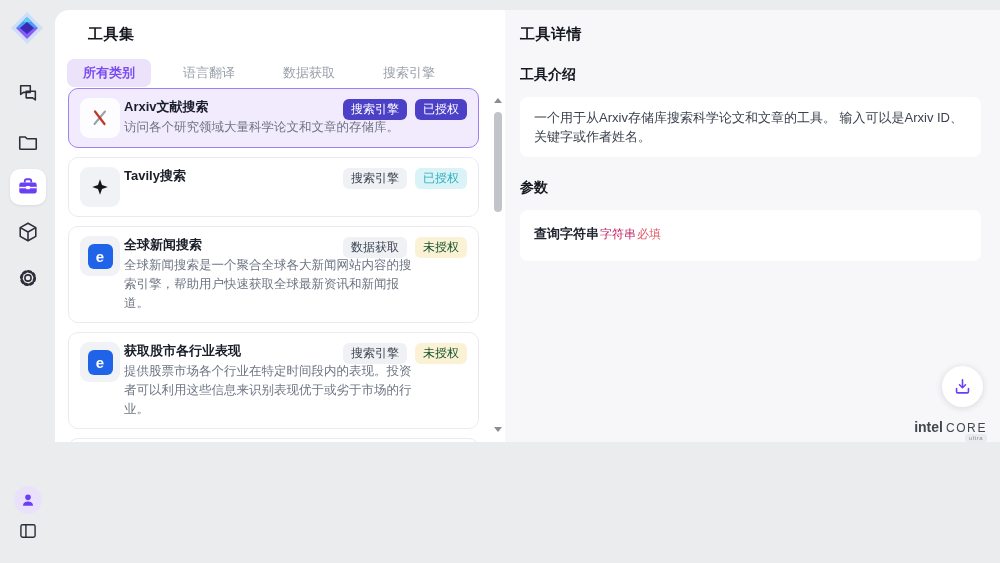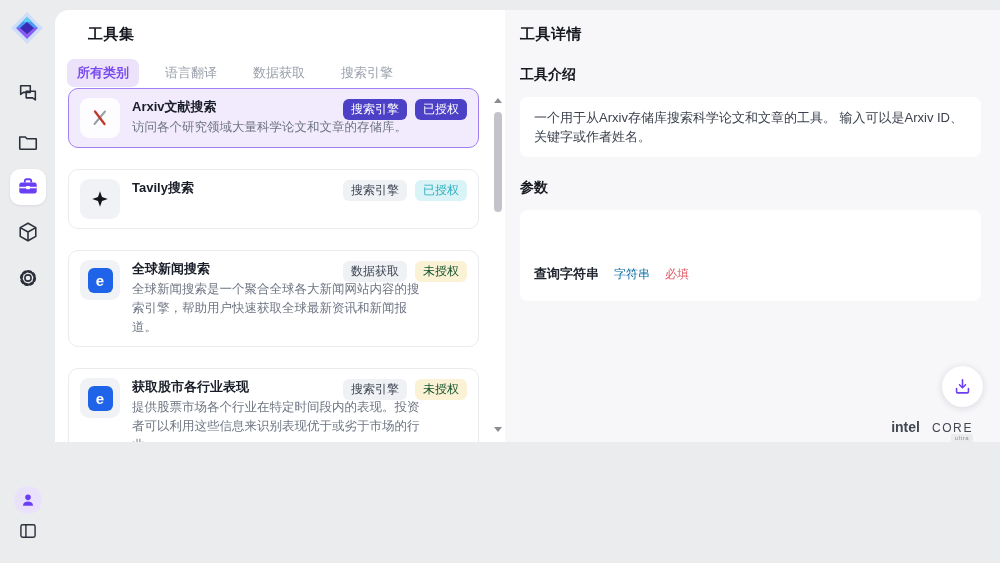--- a/index.html
+++ b/index.html
@@ -17,26 +17,26 @@
   .avatar-btn { position:absolute; left:50%; transform:translateX(-50%); width:28px; height:28px;
                 border-radius:50%; background:#eae2fb; display:flex; align-items:center; justify-content:center; }
 
   
   .main { position:absolute; left:55px; top:10px; right:0; bottom:8px; display:flex; overflow:hidden; }
 
   
   .list-panel { width:450px; flex:none; background:#ffffff; border-radius:14px 0 0 0; position:relative; overflow:hidden; }
   .panel-title { font-size:15px; font-weight:700; color:#15181f; padding:15px 0 0 33px; letter-spacing:.5px; }
   .tabs { display:flex; align-items:center; gap:16px; margin:15px 0 0 12px; }
-  .tab { font-size:13px; color:#9aa0ab; padding:5px 10px; border-radius:7px; cursor:pointer; white-space:nowrap; }
+  .tab { font-size:13px; color:#9aa0ab; padding:5px 16px; border-radius:7px; cursor:pointer; white-space:nowrap; }
   .tab.active { background:#ece3fb; color:#7a4bee; font-weight:700; }
 
   .tool-list { position:absolute; top:78px; left:13px; right:26px; bottom:0; overflow:hidden; }
   .card { position:relative; background:#fff; border:1px solid #e9ebef; border-radius:10px;
-          padding:9px 11px; display:flex; gap:12px; margin-bottom:21px; cursor:pointer; }
+          padding:9px 11px; display:flex; gap:4px; margin-bottom:9px; cursor:pointer; }
   .card.selected { background:#f2eafd; border:1px solid #a07ff0; }
   .tool-icon { width:40px; height:40px; border-radius:9px; background:#f0f2f6; flex:none;
                display:flex; align-items:center; justify-content:center; }
   .card.selected .tool-icon { background:#fdfcff; }
   .tool-name { font-size:13px; font-weight:700; color:#191d28; margin-bottom:3px; line-height:17px; }
   .tool-desc { font-size:12.5px; color:#6e7583; line-height:19px; max-width:292px; }
   .badges { position:absolute; top:10px; right:11px; display:flex; gap:8px; }
   .badge { font-size:12px; padding:3px 8px; border-radius:6px; line-height:15px; white-space:nowrap; }
   .b-solid  { background:#4c40c6; color:#ffffff; }
   .b-gray   { background:#eff1f4; color:#3f4654; }
@@ -53,30 +53,30 @@
   .sb-down { bottom:8px; border-top:5px solid #8a8d93; }
   .sb-thumb { position:absolute; top:22px; left:1px; width:8px; height:100px; border-radius:4px; background:#c2c4c9; cursor:grab; }
 
   
   .detail-panel { flex:1; background:#f7f7fa; position:relative; overflow:hidden; }
   .detail-title { font-size:15px; font-weight:700; color:#15181f; padding:15px 0 0 15px; letter-spacing:.5px; }
   .section-h { font-size:14px; font-weight:700; color:#15181f; margin:22px 0 0 15px; }
   .detail-card { background:#ffffff; border-radius:8px; margin:13px 19px 0 15px; padding:11px 14px;
                  font-size:13px; color:#3b414d; line-height:19px; }
   .param-card { padding:14px 14px 16px; }
-  .param-head { display:flex; align-items:baseline; gap:15px;margin-top:40px; }
+  .param-head { display:flex; align-items:baseline; gap:1px; }
   .param-name { font-size:13px; font-weight:700; color:#20242e; }
-  .param-type { font-size:12px; color:#0369a1; }
+  .param-type { font-size:12px; color:#be185d; }
   .param-req  { font-size:12px; color:#e25a68;font-family:Liberation Mono, monospace; }
   .param-desc { margin-top:10px; font-size:13px; color:#3b414d; }
 
   .fab { position:absolute; right:17px; bottom:35px; width:41px; height:41px; border-radius:50%;
          background:#ffffff; box-shadow:0 1px 7px rgba(20,20,50,.14); display:flex; align-items:center;
          justify-content:center; cursor:pointer; }
-  .brand { position:absolute; right:27px; bottom:7px; display:flex; align-items:baseline; gap:12px;justify-content:flex-end; }
+  .brand { position:absolute; right:13px; bottom:7px; display:flex; align-items:baseline; gap:3px;justify-content:flex-end; }
   .brand-primary { font-size:14px; font-weight:700; color:#42474f; letter-spacing:0; }
   .brand-secondary { font-size:12px; font-weight:400; color:#42474f; letter-spacing:1.6px; }
   .brand-badge { position:absolute; right:0; top:15px; font-size:6px; color:#8d939b; background:#e9ebed;
                  border-radius:2px; padding:1px 4px; letter-spacing:.5px; }
 </style>
 </head>
 <body>
 
 <div class="app">
 

